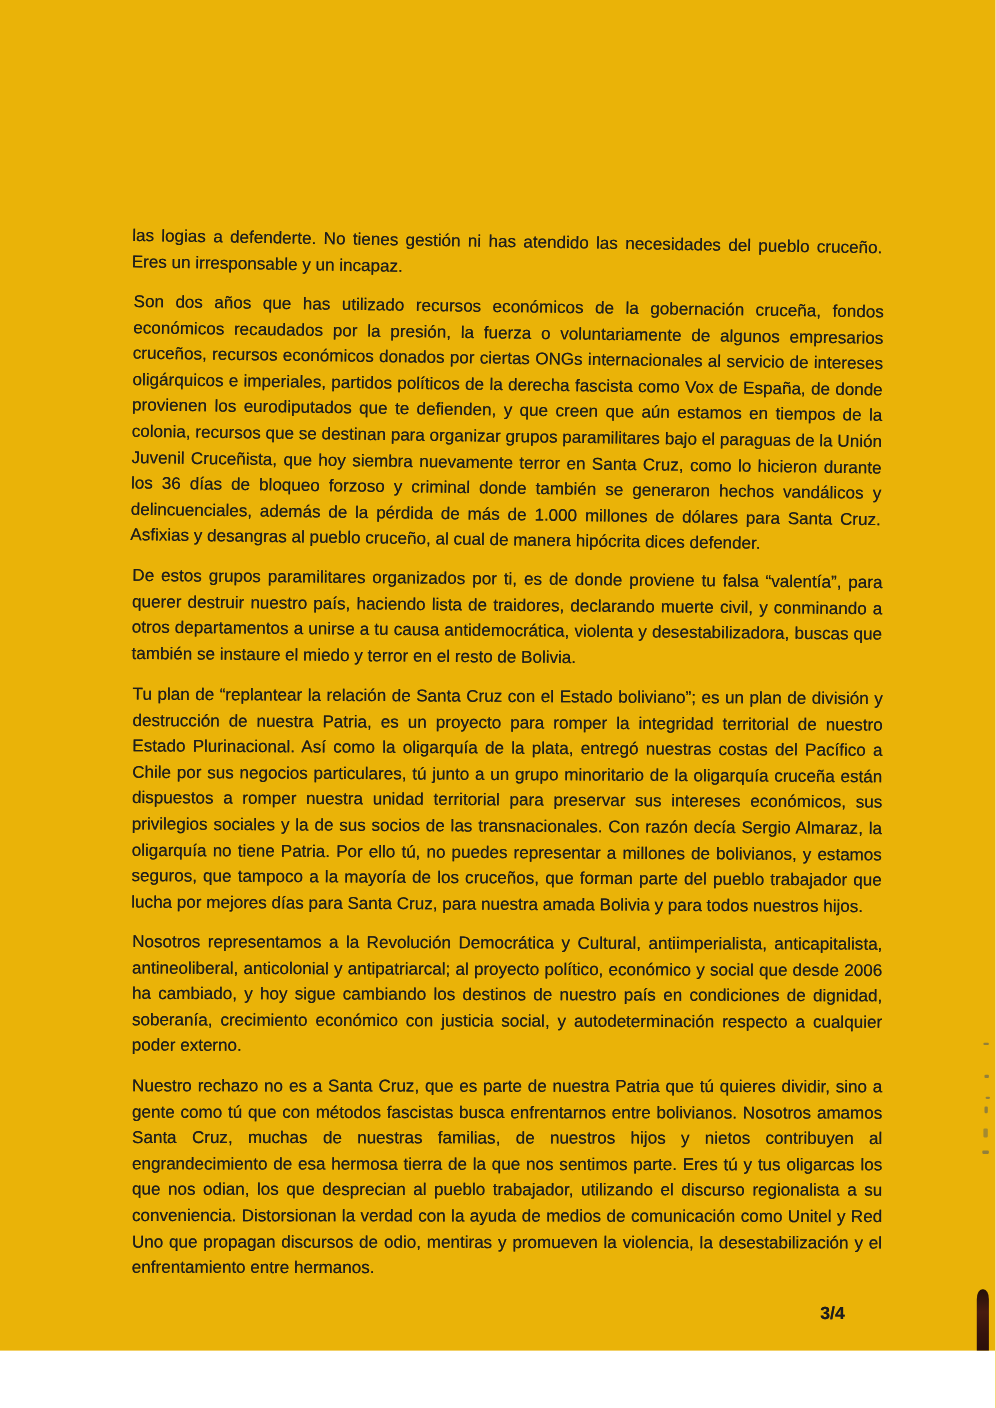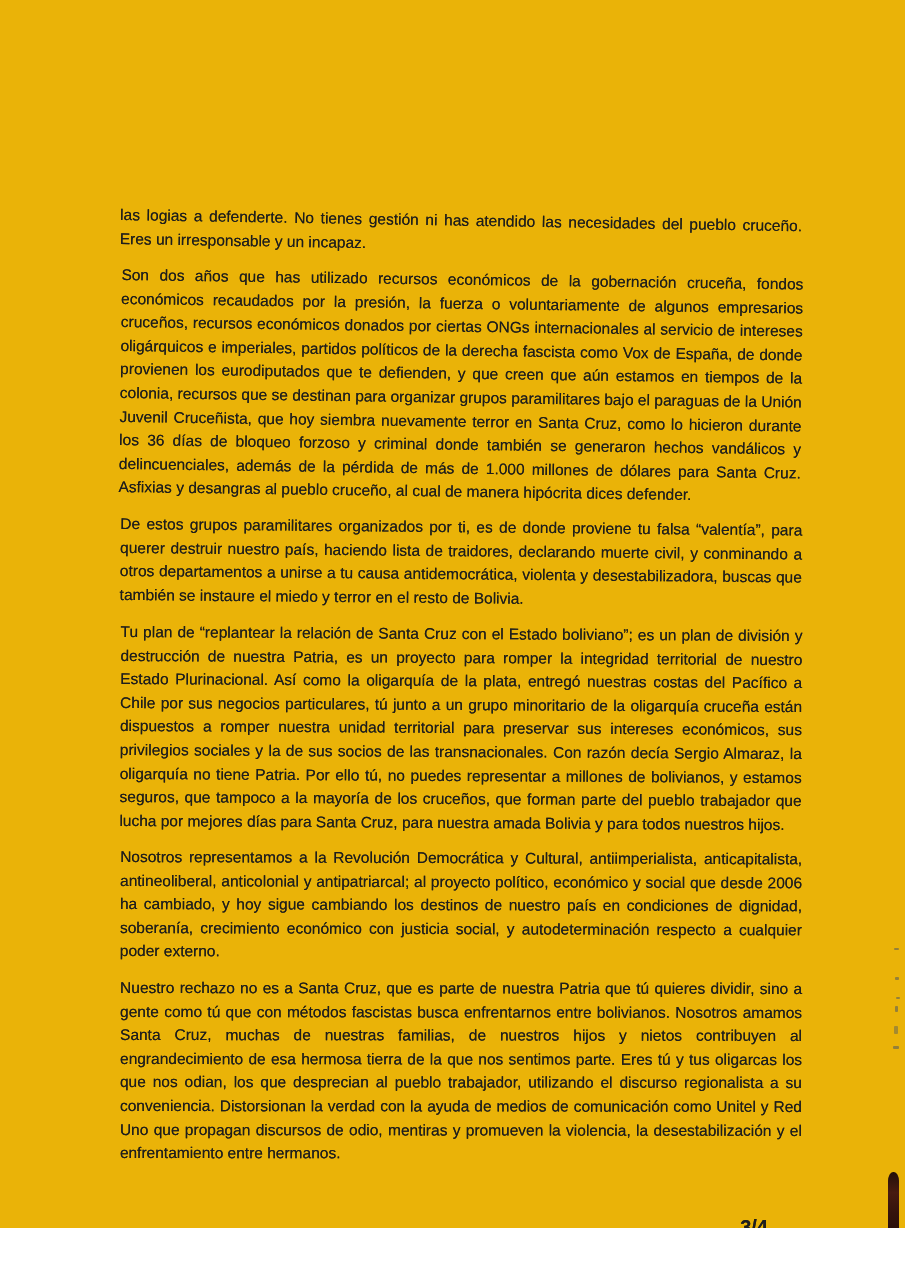--- a/index.html
+++ b/index.html
@@ -35,25 +35,24 @@
   .p2 { transform: rotate(0.8deg);  transform-origin: 0 50%; }
   .p3 { transform: rotate(0.55deg); transform-origin: 0 50%; }
   .p4 { transform: rotate(0.35deg); transform-origin: 0 50%; }
   .p5 { transform: rotate(0.2deg);  transform-origin: 0 50%; }
   .p6 { transform: rotate(0.08deg); transform-origin: 0 50%; }
 
   .page-number {
     position: absolute;
     top: 1186px;
     right: 137px;
-    font-size: 20px;
+    font-size: 16px;
     font-weight: 700;
     color: #1e1e1e;
     text-shadow: 0 0 0.5px rgba(25, 25, 25, 0.85);
-    margin-top: 30px;
   }
 
   .fold-line {
     position: absolute;
     left: 445px;
     top: 1233px;
     width: 322px;
     height: 2px;
     background: linear-gradient(to right,
       rgba(205,205,205,0) 0%,

